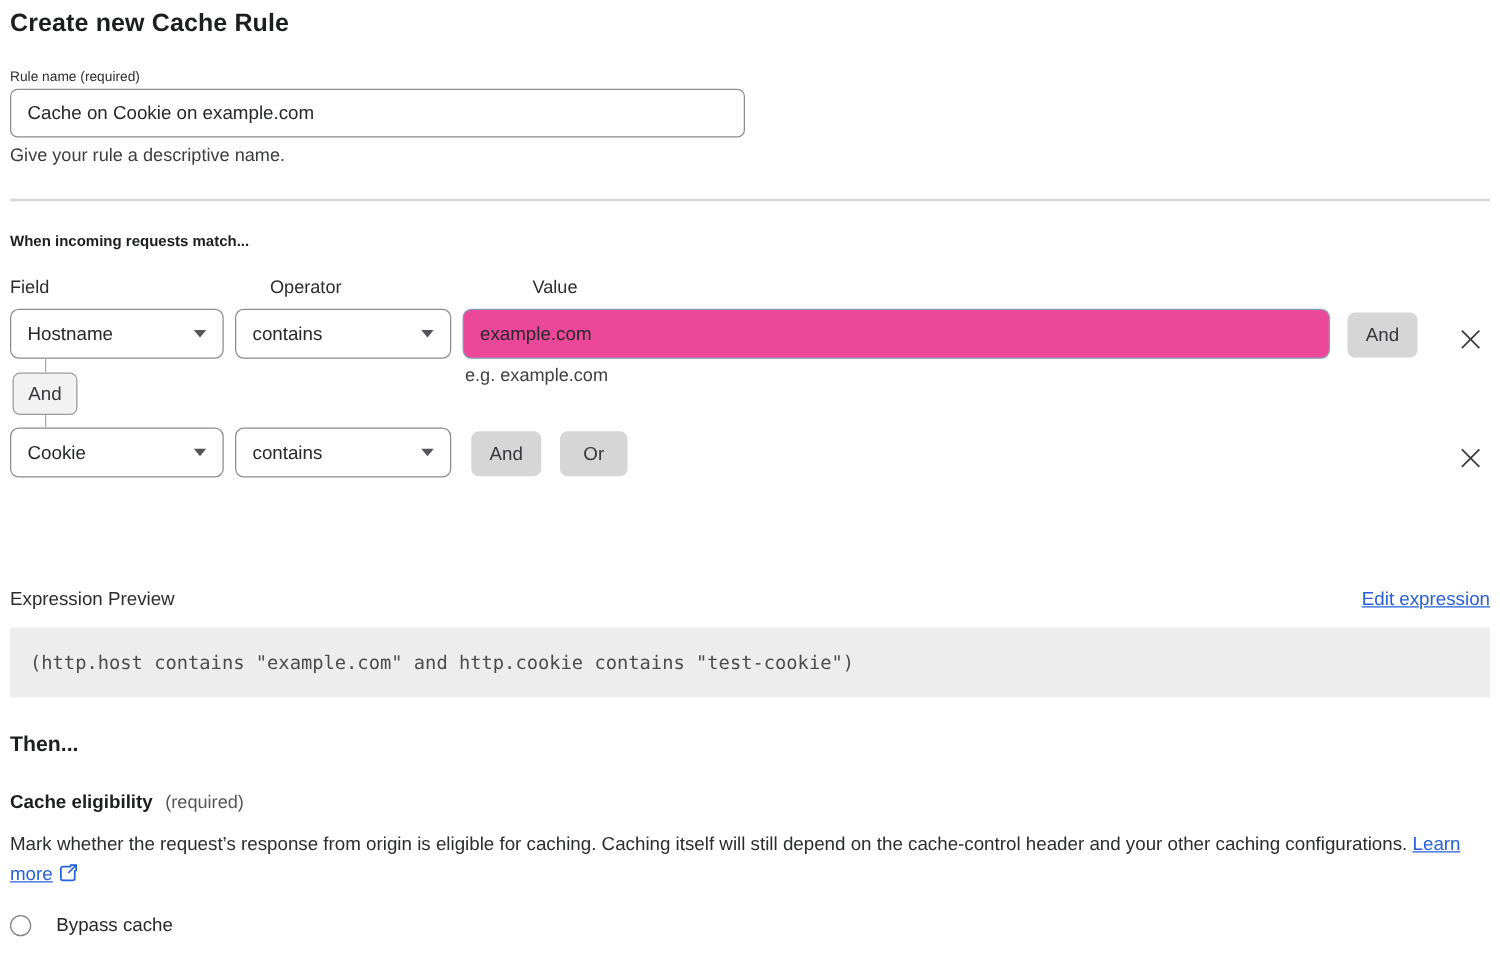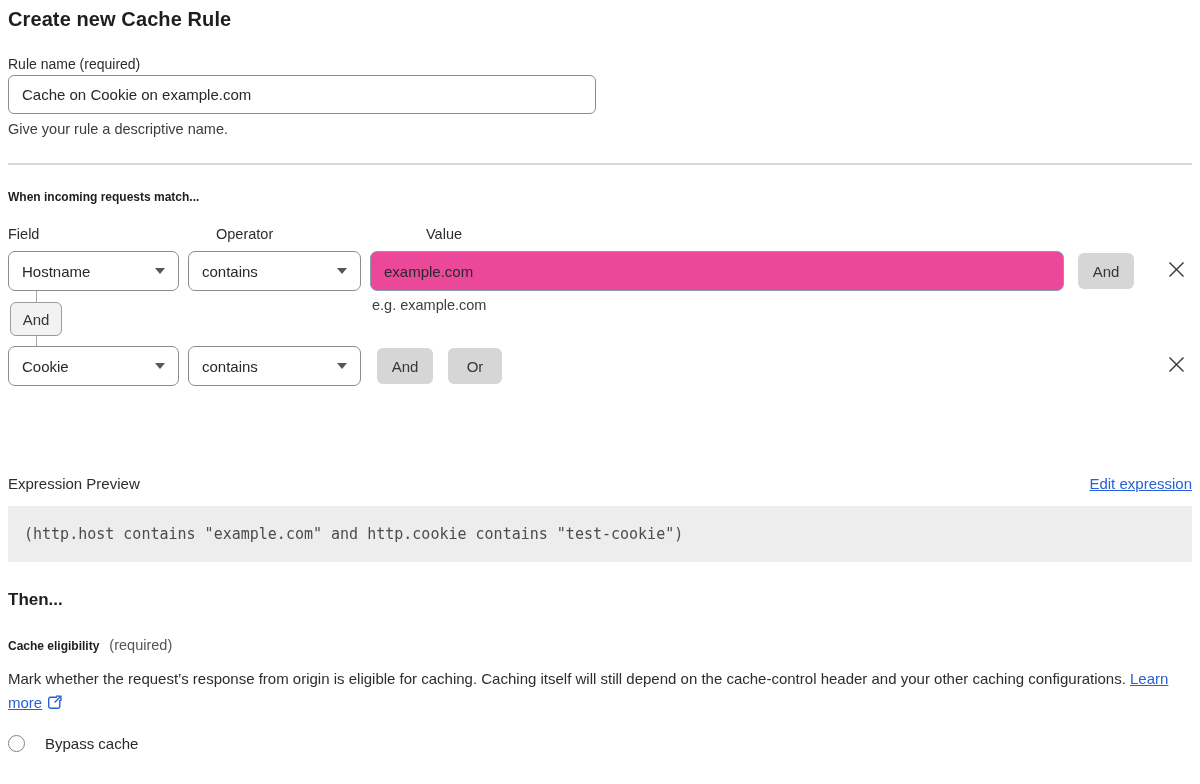--- a/index.html
+++ b/index.html
@@ -6,39 +6,39 @@
   html,body { margin:0; padding:0; background:#ffffff; }
   body {
     font-family: "Liberation Sans", "DejaVu Sans", sans-serif;
     color:#27282b;
     width:1200px; height:784px; overflow:hidden;
   }
   .page { padding:7px 8px 0 8px; width:1200px; }
 
   h1.page-title { margin:0; font-size:20px; line-height:24px; font-weight:700; color:#1d1e20; letter-spacing:.1px; }
 
-  .field-label { margin-top:25px; font-size:14px; color:#2c2d30; }
+  .field-label { margin-top:25px; font-size:11px; color:#2c2d30; }
   .rule-name-input {
     margin-top:3px; width:588px; height:39px;
     border:1px solid #8c8c8c; border-radius:6px; background:#fff;
     padding:0 13px; font-size:15px; color:#27282b;
     font-family:"Liberation Sans","DejaVu Sans",sans-serif;
     display:block; outline:none;
   }
   .help-text { margin-top:7px; font-size:14.5px; color:#3c3d40; }
 
   .divider { margin-top:26px; height:2px; background:#d9d9d9; width:1184px; }
 
   h2.section-heading { margin:22px 0 0 0; font-size:12px; line-height:21px; font-weight:700; color:#1d1e20; }
 
   .col-labels { display:flex; margin-top:18px; font-size:14.5px; color:#2c2d30;gap:28px; }
   .col-labels .c1 { width:180px; }
   .col-labels .c2 { width:182px; }
 
-  .cond-row { display:flex; align-items:flex-start; margin-top:9px; width:1184px; }
+  .cond-row { display:flex; align-items:center; margin-top:9px; width:1184px; }
   .sel {
     height:40px; border:1px solid #8c8c8c; border-radius:7px; background:#fff;
     display:flex; align-items:center; justify-content:space-between;
     padding:0 13px; font-size:15px; color:#27282b; cursor:pointer;
   }
   .sel-field { width:171px; }
   .sel-op { width:173px; margin-left:9px; }
   .caret {
     width:0; height:0; margin-left:8px;
     border-left:5px solid transparent; border-right:5px solid transparent;
@@ -89,21 +89,21 @@
   .code-block {
     margin-top:14px; width:1184px; height:56px; background:#ededee;
     display:flex; align-items:center; padding:0 16px;
     font-family:"DejaVu Sans Mono","Liberation Mono",monospace;
     font-size:15px; color:#4b4c4e; letter-spacing:0;
   }
 
   h2.then-heading { margin:28px 0 0 0; font-size:17px; font-weight:700; color:#1d1e20; }
 
   .elig-heading { margin-top:27px; display:flex; align-items:baseline; gap:10px; }
-  .elig-heading .main { font-size:12px; font-weight:700; color:#1d1e20; }
+  .elig-heading .main { font-size:15px; font-weight:700; color:#1d1e20; }
   .elig-heading .req { font-size:14.5px; color:#55565a; }
 
   .desc { margin-top:14px; max-width:1176px; font-size:15px; line-height:24px; color:#2c2d30; }
   .learn-link { color:#2760d8; text-decoration:underline; cursor:pointer; }
   .ext-icon { display:inline-block; vertical-align:-2px; margin-left:5px; }
 
   .radio-row { display:flex; align-items:center; margin-top:18px; cursor:pointer; }
   .radio-row + .radio-row { margin-top:25px; }
   .radio-outer {
     width:17px; height:17px; border-radius:50%; border:1.5px solid #7f8083;

